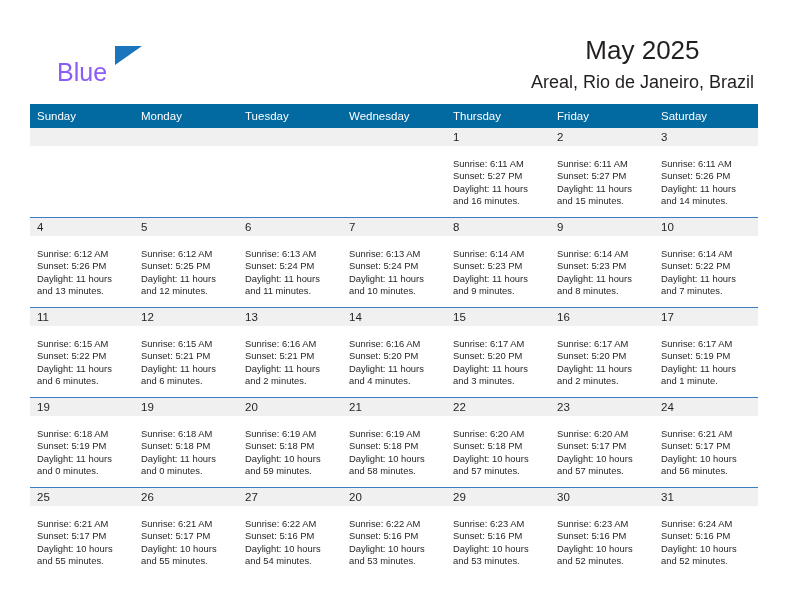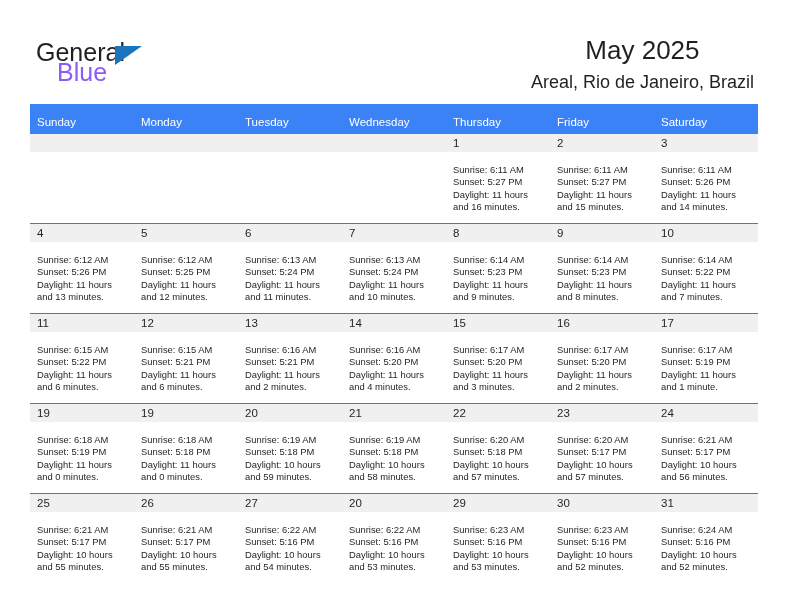--- a/index.html
+++ b/index.html
@@ -89,26 +89,26 @@
   
   .calendar {
     position: absolute;
     left: 30px;
     top: 104px;
     width: 728px;
     border-collapse: collapse;
     table-layout: fixed;
   }
   .calendar th {
-    background: #3b82f6;
+    background: #0369a1;
     color: #ffffff;
     font-size: 11.5px;
     font-weight: normal;
     text-align: left;
-    padding: 12px 0 6px 7px;
+    padding: 6px 0 6px 7px;
     height: 19px;
     box-sizing: border-box;
   }
   .calendar td {
     vertical-align: top;
     padding: 0;
     height: 89px;
     border-top: 1px solid #3c7dc4;
     background: #ffffff;
   }
@@ -139,21 +139,20 @@
   .cell-empty .cell-body { visibility: hidden; }
 </style>
 </head>
 <body>
 
 <div class="page">
 
   <div class="header">
 
     <div class="brand">
-      <span class="brand-general">General</span>
       <span class="brand-triangle"></span>
       <span class="brand-blue">Blue</span>
     </div>
 
     <div class="title-block">
       <div class="cal-title">May 2025</div>
       <div class="cal-subtitle">Areal, Rio de Janeiro, Brazil</div>
     </div>
 
   </div>

